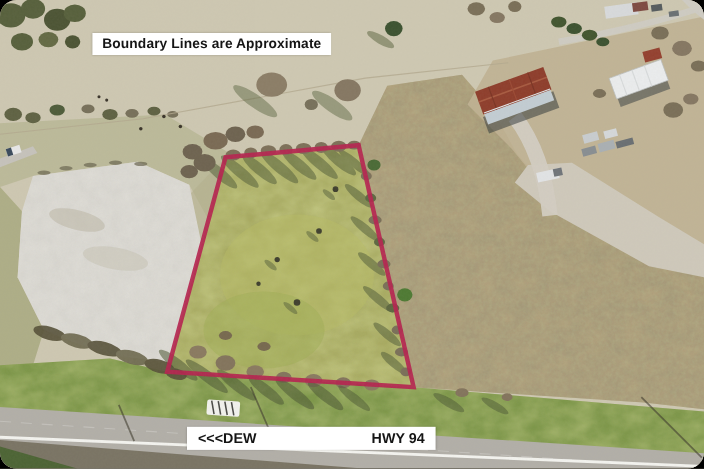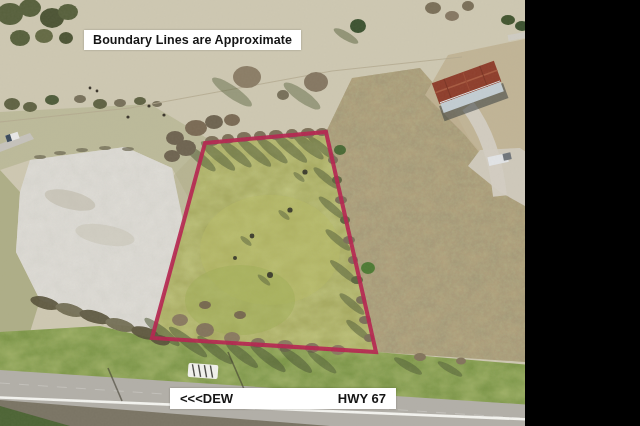--- a/index.html
+++ b/index.html
@@ -1,16 +1,16 @@
 <!DOCTYPE html>
 <html style="--boundary: #b5244f; --label_bg: #ffffff; --label_text: #151515; --parcel_green: #a8ab61; --road_gray: #b2afa8; --field_pale: #cbc4ac; --field_brown: #b0a07c; --dirt_light: #dedcd6; --verge_green: #7d9749; --barn_roof_red: #8e3d2b;"><head>
 <meta charset="utf-8">
 <style>
   html,body{margin:0;padding:0;background:#000;}
-  .stage{position:relative;width:525px;height:426px;overflow:hidden;font-family:"Liberation Sans",sans-serif;}
+  .stage{position:relative;width:640px;height:426px;overflow:hidden;font-family:"Liberation Sans",sans-serif;border-radius:15px;}
   .stage svg{position:absolute;left:0;top:0;}
   .photo-label{position:absolute;background:var(--label_bg,#fff);color:var(--label_text,#151515);
     font-weight:700;white-space:nowrap;box-shadow:0 0 2px rgba(0,0,0,.25);}
   .label-top{left:84px;top:30px;font-size:12.5px;line-height:20px;padding:0 9px;letter-spacing:.1px;}
   .label-bottom{left:170px;top:388px;width:206px;font-size:13px;line-height:21px;padding:0 10px;
     display:flex;justify-content:space-between;align-items:center;}
   .boundary-line{fill:none;stroke:var(--boundary,#b5244f);stroke-width:4;stroke-linejoin:miter;opacity:.92;}
   .parcel-fill{fill:var(--parcel_green,#a8ab61);}
   .road-fill{fill:var(--road_gray,#b2afa8);}
 </style>
@@ -329,15 +329,15 @@
 
   <polygon class="boundary-line" points="205,143 326,132 376,352 152,338"></polygon>
 
   <rect x="0" y="0" width="640" height="426" filter="url(#grain)" opacity=".12"></rect>
 </svg>
 
 <div class="photo-label label-top">Boundary Lines are Approximate</div>
 
 <div class="photo-label label-bottom">
   <span>&lt;&lt;&lt;DEW</span>
-  <span>HWY 67</span>
+  <span>HWY 94</span>
 </div>
 </div>
 
 </body></html>

